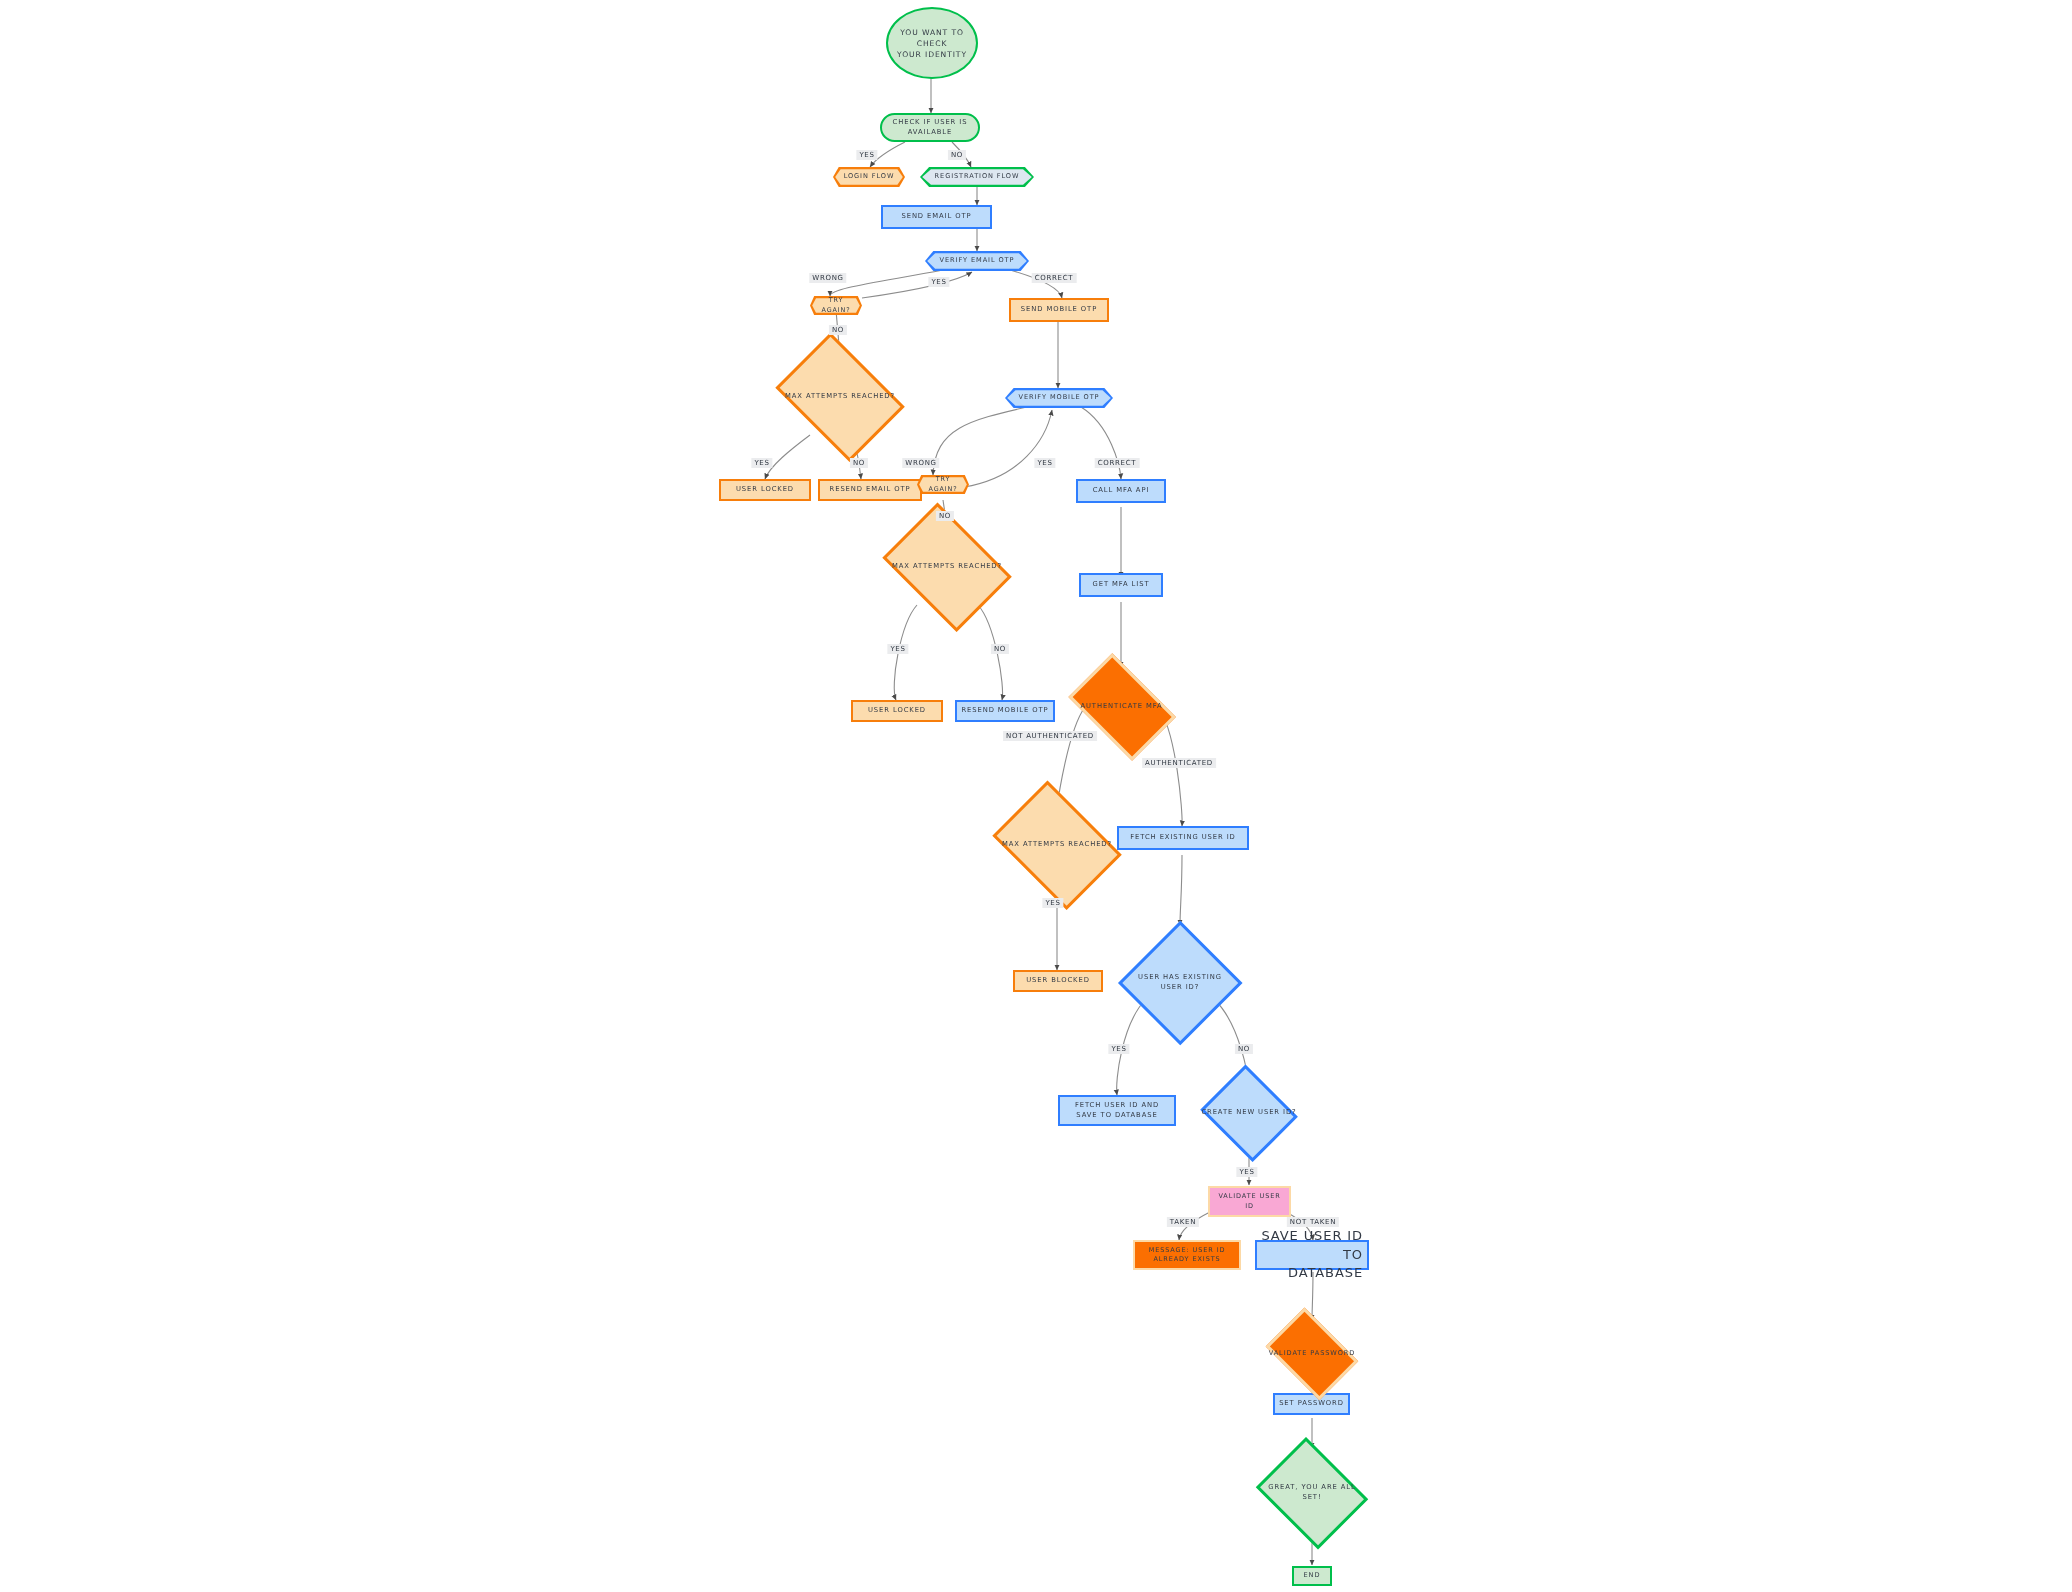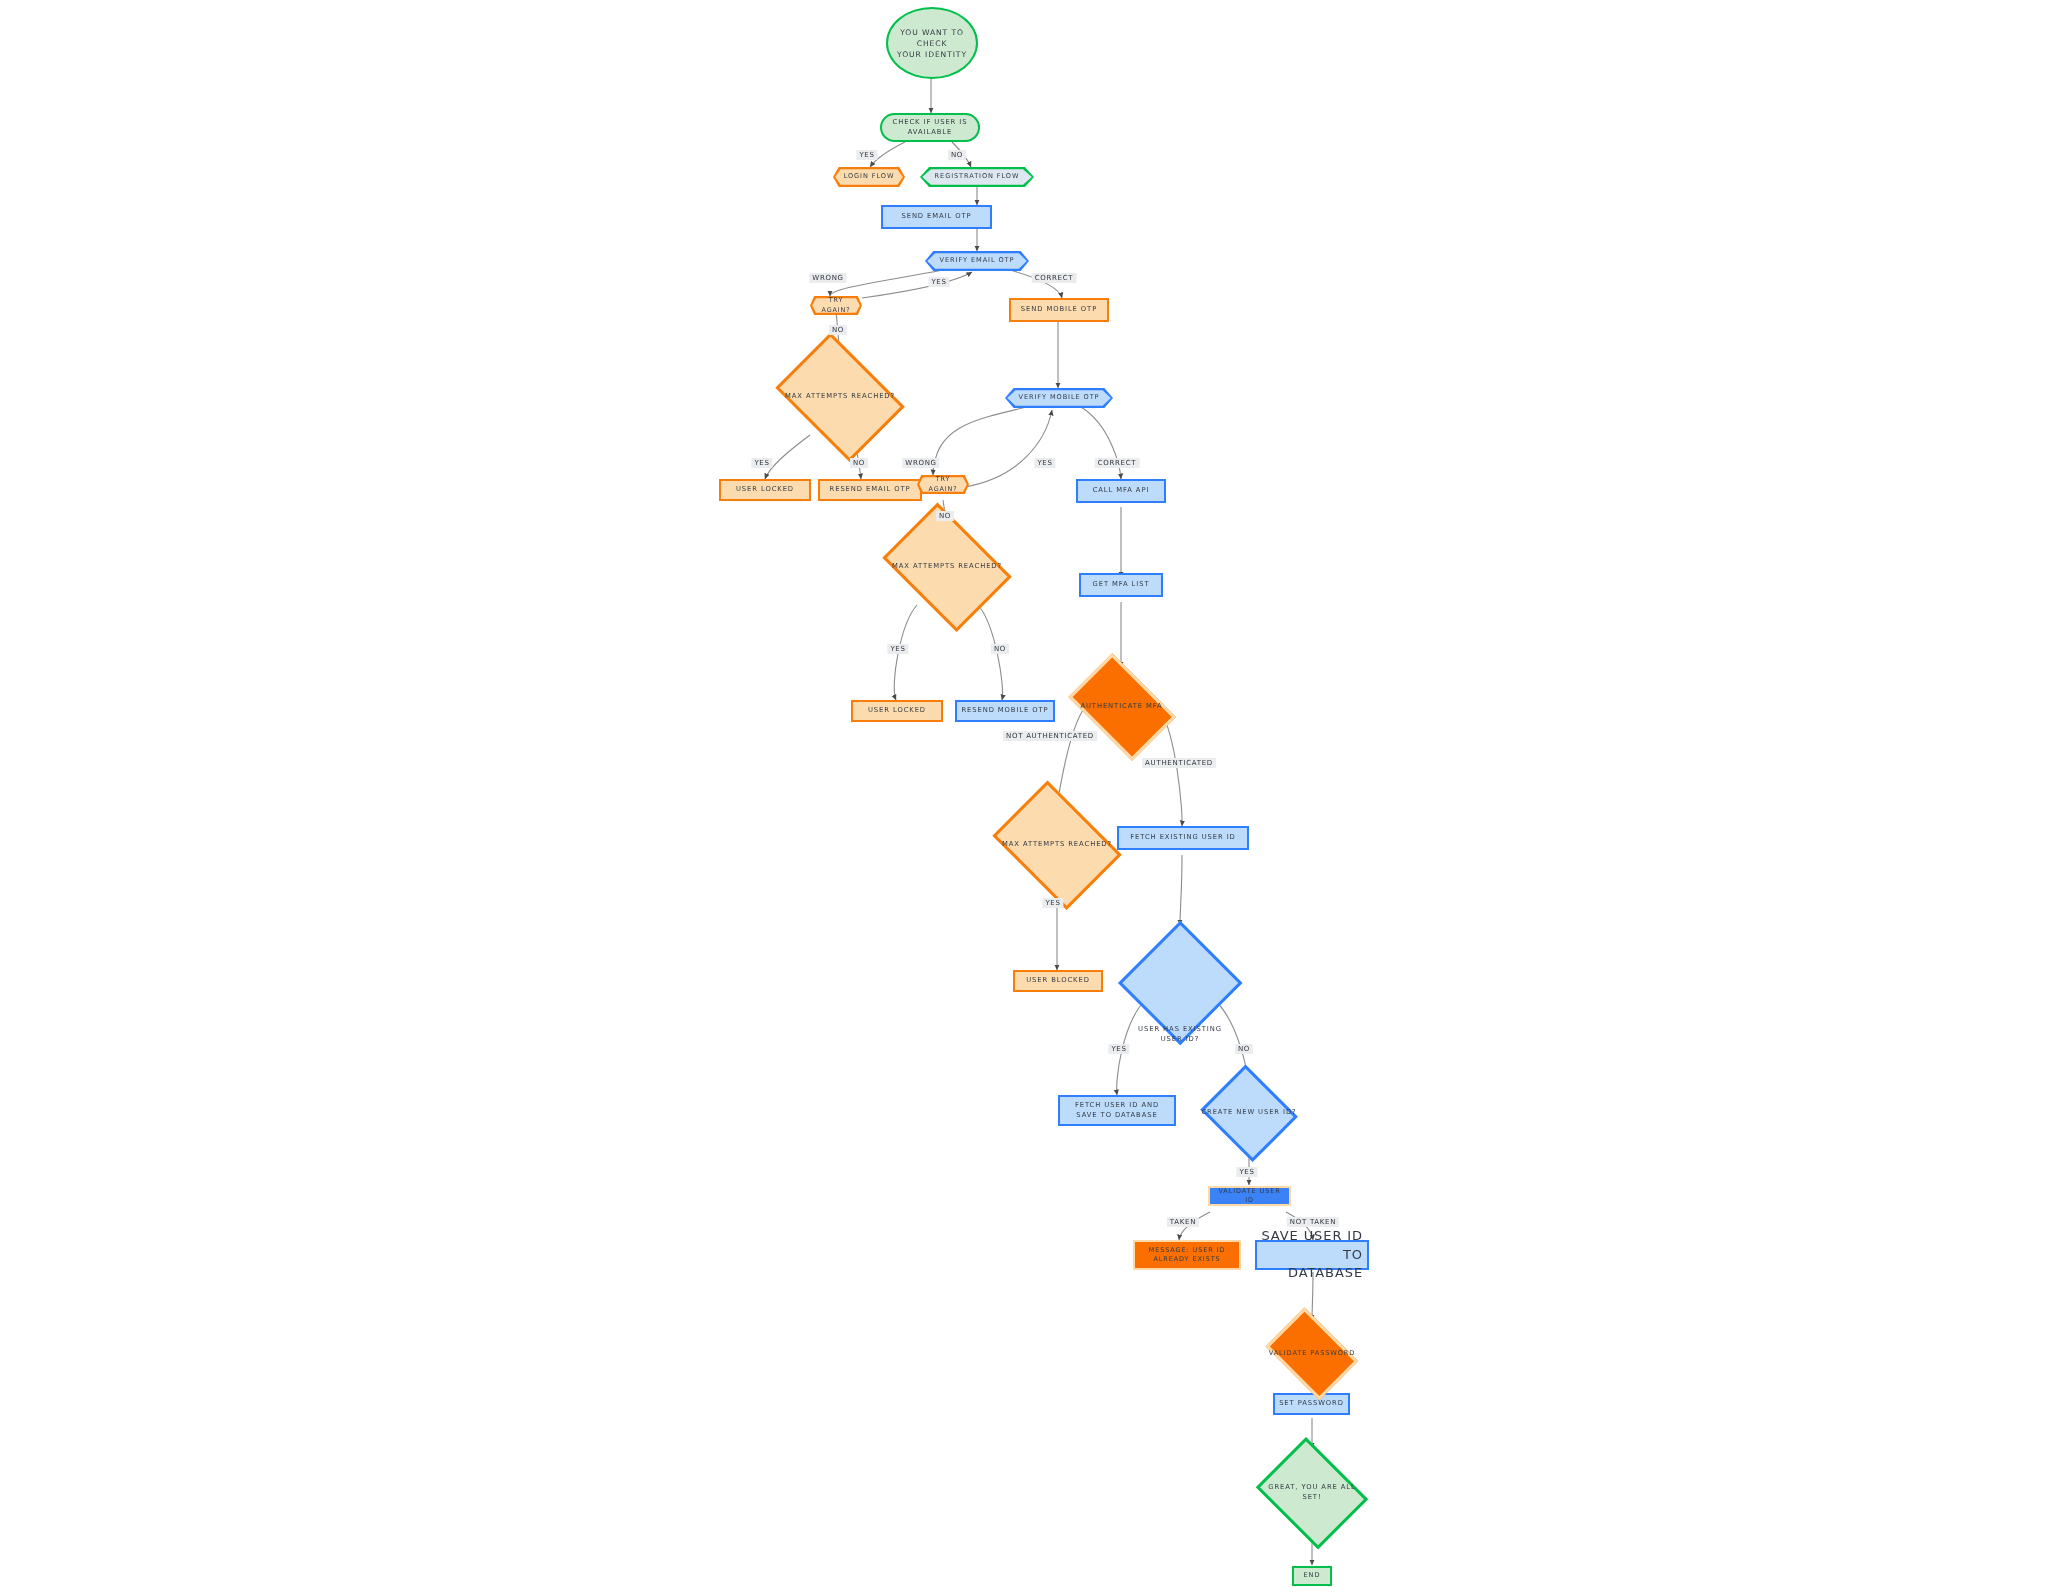--- a/index.html
+++ b/index.html
@@ -283,37 +283,37 @@
   </div>
 
   <div class="node shape-rect" style="left:1013px; top:970px; width:90px; height:22px; background:#fcdcae; border-color:#f77e0b; border-width:2.2px; font-size:6.8px;">
     <span class="lbl">USER BLOCKED</span>
   </div>
 
   <div class="node shape-rect" style="left:1117px; top:826px; width:132px; height:24px; background:#bddcfc; border-color:#2f7eff; border-width:2.2px; font-size:6.8px;">
     <span class="lbl">FETCH EXISTING USER ID</span>
   </div>
 
-  <div class="node shape-diamond" style="left:1118px; top:920px; width:124px; height:125px; font-size:6.8px;align-items:flex-end;">
+  <div class="node shape-diamond" style="left:1118px; top:920px; width:124px; height:125px; font-size:6.8px;">
     <span class="dia" style="background:#bddcfc; border-color:#2f7eff; border-width:3px;"></span>
     <span class="lbl">USER HAS EXISTING
 USER ID?</span>
   </div>
 
   <div class="node shape-rect" style="left:1058px; top:1095px; width:118px; height:31px; background:#bddcfc; border-color:#2f7eff; border-width:2.2px; font-size:6.8px;">
     <span class="lbl">FETCH USER ID AND
 SAVE TO DATABASE</span>
   </div>
 
   <div class="node shape-diamond" style="left:1197px; top:1068px; width:104px; height:90px; font-size:6.8px;">
     <span class="dia" style="background:#bddcfc; border-color:#2f7eff; border-width:3px;"></span>
     <span class="lbl">CREATE NEW USER ID?</span>
   </div>
 
-  <div class="node shape-rect" style="left:1208px; top:1186px; width:83px; height:20px; background:#3b82f6; border-color:#fcd9a6; border-width:2.2px; font-size:6.5px;justify-content:flex-end;">
+  <div class="node shape-rect" style="left:1208px; top:1186px; width:83px; height:31px; background:#f9a8d4; border-color:#fcd9a6; border-width:2.2px; font-size:6.5px;justify-content:flex-end;">
     <span class="lbl">VALIDATE USER ID</span>
   </div>
 
   <div class="node shape-rect" style="left:1133px; top:1240px; width:108px; height:30px; background:#fb6f01; border-color:#fcd9a6; border-width:2.2px; font-size:6.5px;">
     <span class="lbl">MESSAGE: USER ID
 ALREADY EXISTS</span>
   </div>
 
   <div class="node shape-rect" style="left:1255px; top:1240px; width:114px; height:30px; background:#bddcfc; border-color:#2f7eff; border-width:2.2px; font-size:13px;text-align:right;">
     <span class="lbl">SAVE USER ID TO

